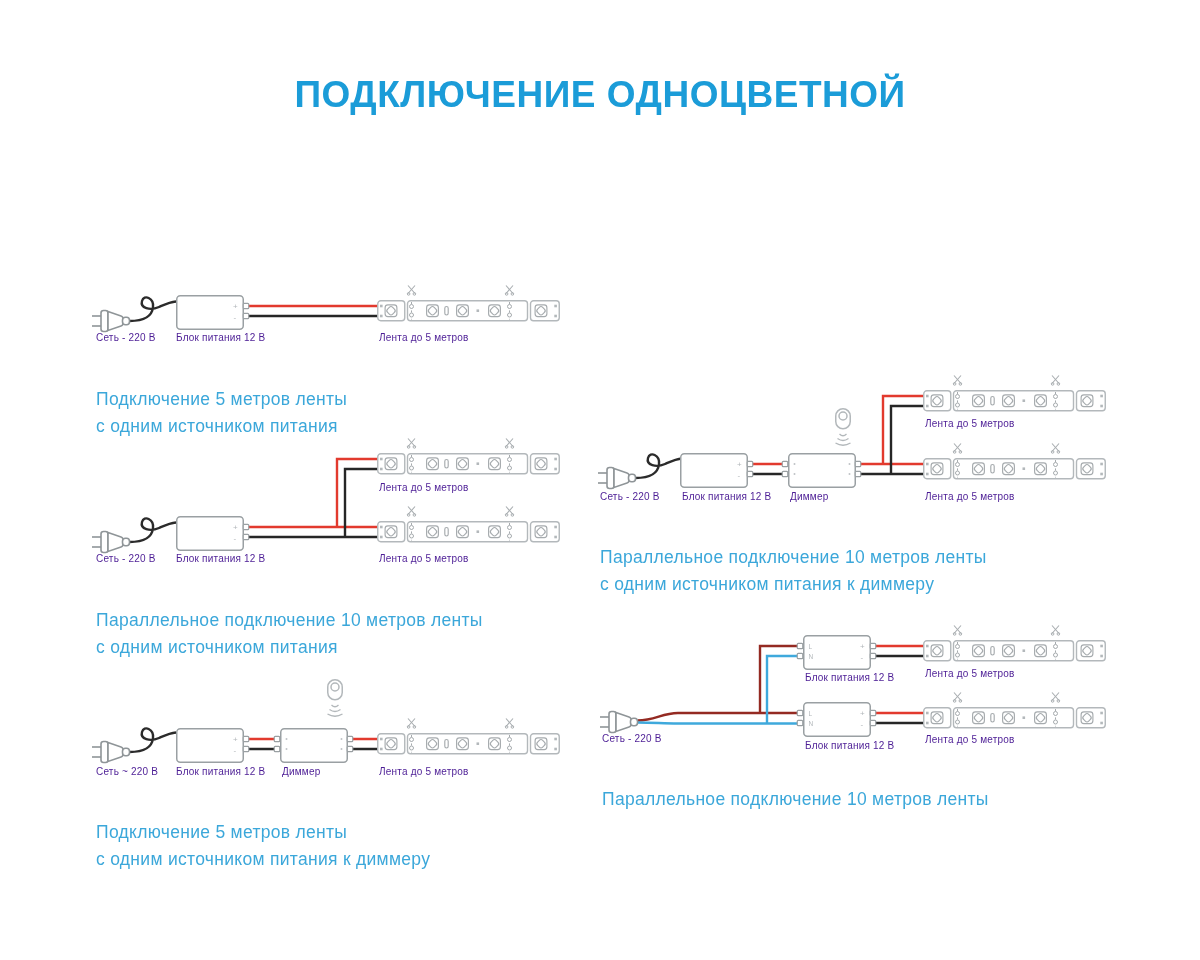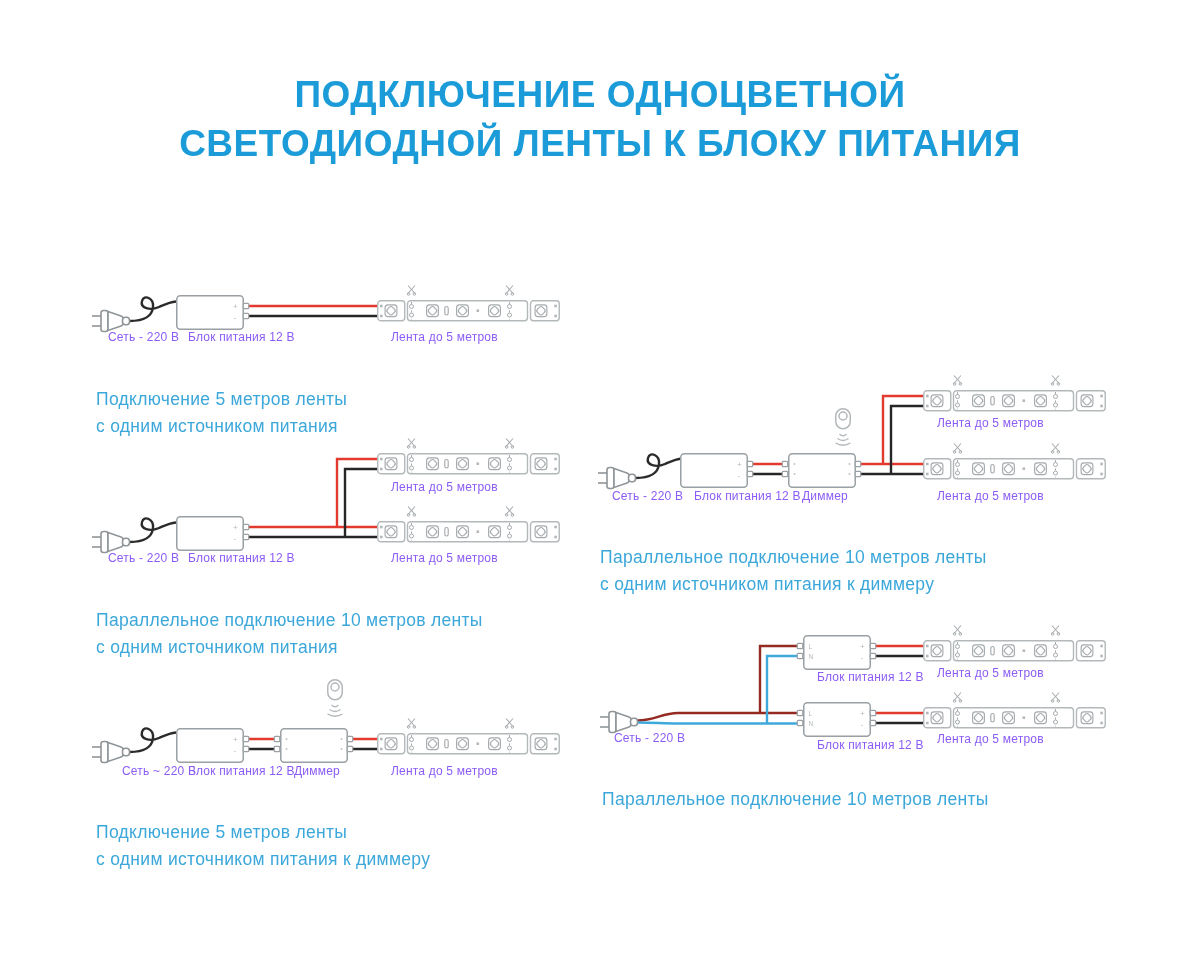--- a/index.html
+++ b/index.html
@@ -7,22 +7,22 @@
     position:relative;width:1200px;height:960px;background:#ffffff;overflow:hidden;
     font-family:"Liberation Sans",sans-serif;
   }
   .art{position:absolute;left:0;top:0;width:1200px;height:960px;}
   .title{
     position:absolute;left:0;top:70px;width:1200px;margin:0;
     text-align:center;font-size:37px;line-height:49px;font-weight:bold;
     letter-spacing:.5px;color:#1b9cd8;
   }
   .lbl{
-    position:absolute;font-size:12px;line-height:15px;color:#8b5cf6;
-    letter-spacing:.2px;white-space:nowrap;margin-left:12px;
+    position:absolute;font-size:10px;line-height:15px;color:#4c1d95;
+    letter-spacing:.2px;white-space:nowrap;
   }
   .cap{
     position:absolute;font-size:17.5px;line-height:27px;color:#3ba7da;
     letter-spacing:.3px;white-space:nowrap;margin-top:32px;
   }
   
   .comp{fill:#fff;stroke:#9aa0a3;stroke-width:1.5;}
   .stub{fill:#fff;stroke:#9aa0a3;stroke-width:1.2;}
   .plugline{stroke:#8f9598;stroke-width:1.6;fill:none;}
   .plugbody{fill:#fff;stroke:#8f9598;stroke-width:1.6;}
@@ -42,21 +42,21 @@
   .w-neu{fill:none;stroke:#3fa9dc;stroke-width:2.4;}
   .tmark{fill:#b2b7ba;font-family:"Liberation Sans",sans-serif;font-size:8px;}
   .tmark2{fill:#b2b7ba;font-family:"Liberation Sans",sans-serif;font-size:6.5px;}
   .tdot{fill:#bfc3c6;}
 </style>
 </head>
 <body>
 
 <div class="stage">
 
-  <h1 class="title"><span>ПОДКЛЮЧЕНИЕ ОДНОЦВЕТНОЙ</span><br><span>СВЕТОДИОДНОЙ ЛЕНТЫ К БЛОКУ ПИТАНИЯ</span></h1>
+  <h1 class="title"><span>ПОДКЛЮЧЕНИЕ ОДНОЦВЕТНОЙ</span><br></h1>
 
   <svg class="art" viewBox="0 0 1200 960" xmlns="http://www.w3.org/2000/svg">
     <defs>
 
       <g id="plug">
         <line class="plugline" x1="0" y1="10" x2="9" y2="10"></line>
         <line class="plugline" x1="0" y1="20" x2="9" y2="20"></line>
         <rect class="plugbody" x="9" y="4.5" width="7" height="21" rx="2.5"></rect>
         <path class="plugbody" d="M16,5.5 L29,10 C32.5,11.2 32.5,18.8 29,20 L16,24.5 Z"></path>
         <rect class="plugbody" x="30.5" y="11.2" width="7" height="7.6" rx="3"></rect>
@@ -208,21 +208,21 @@
 
   <div>
     <div class="lbl" style="left:96px;top:551px;">Сеть - 220 В</div>
     <div class="lbl" style="left:176px;top:551px;">Блок питания 12 В</div>
     <div class="lbl" style="left:379px;top:480px;">Лента до 5 метров</div>
     <div class="lbl" style="left:379px;top:551px;">Лента до 5 метров</div>
     <div class="cap" style="left:96px;top:575px;"><span>Параллельное подключение 10 метров ленты</span><br><span>с одним источником питания</span></div>
   </div>
 
   <div>
-    <div class="lbl" style="left:110px;top:764px;text-align:right;">Сеть ~ 220 В</div>
+    <div class="lbl" style="left:96px;top:764px;text-align:right;">Сеть ~ 220 В</div>
     <div class="lbl" style="left:176px;top:764px;">Блок питания 12 В</div>
     <div class="lbl" style="left:282px;top:764px;">Диммер</div>
     <div class="lbl" style="left:379px;top:764px;">Лента до 5 метров</div>
     <div class="cap" style="left:96px;top:787px;"><span>Подключение 5 метров ленты</span><br><span>с одним источником питания к диммеру</span></div>
   </div>
 
   <div>
     <div class="lbl" style="left:600px;top:489px;">Сеть - 220 В</div>
     <div class="lbl" style="left:682px;top:489px;">Блок питания 12 В</div>
     <div class="lbl" style="left:790px;top:489px;">Диммер</div>

